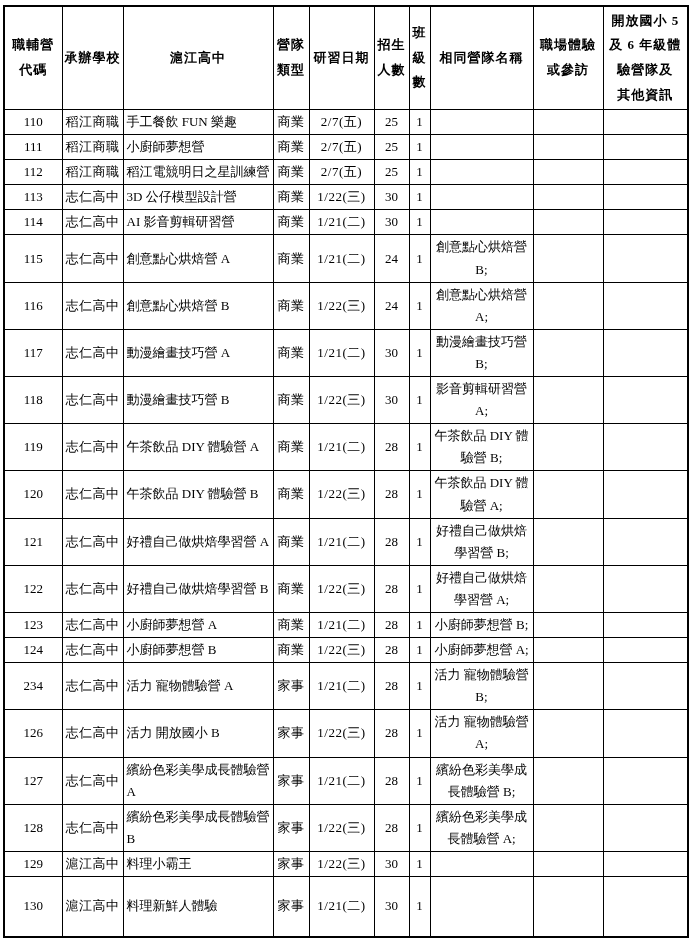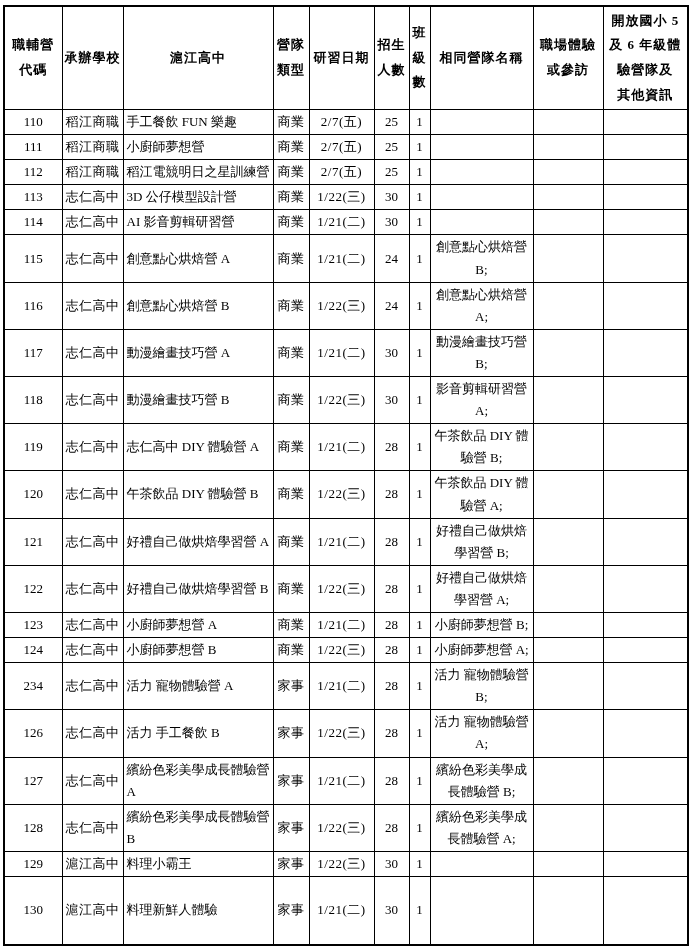--- a/index.html
+++ b/index.html
@@ -38,21 +38,21 @@
     padding: 1px;
     letter-spacing: 1px;
   }
   table.camps td {
     font-size: 13px;
     line-height: 1.7;
     padding: 1px 3px;
     vertical-align: middle;
   }
   tbody tr { height: 23px; }
-  tbody tr:last-child { height: 68px; }
+  tbody tr:last-child { height: 60px; }
   td.col-code, td.col-quota, td.col-classes {
     text-align: center;
     font-size: 14px;
   }
   td.col-school, td.col-type, td.col-date {
     text-align: center;
     letter-spacing: 0.5px;
   }
   td.col-name {
     text-align: left;
@@ -210,21 +210,21 @@
           <td class="col-date">1/22(三)</td>
           <td class="col-quota">30</td>
           <td class="col-classes">1</td>
           <td class="col-same">影音剪輯研習營 A;</td>
           <td class="col-workplace"></td>
           <td class="col-open_info"></td>
         </tr>
         <tr>
           <td class="col-code">119</td>
           <td class="col-school">志仁高中</td>
-          <td class="col-name">志仁高中 DIY 體驗營 A</td>
+          <td class="col-name">午茶飲品 DIY 體驗營 A</td>
           <td class="col-type">商業</td>
           <td class="col-date">1/21(二)</td>
           <td class="col-quota">28</td>
           <td class="col-classes">1</td>
           <td class="col-same">午茶飲品 DIY 體驗營 B;</td>
           <td class="col-workplace"></td>
           <td class="col-open_info"></td>
         </tr>
         <tr>
           <td class="col-code">120</td>
@@ -294,21 +294,21 @@
           <td class="col-date">1/21(二)</td>
           <td class="col-quota">28</td>
           <td class="col-classes">1</td>
           <td class="col-same">活力 寵物體驗營 B;</td>
           <td class="col-workplace"></td>
           <td class="col-open_info"></td>
         </tr>
         <tr>
           <td class="col-code">126</td>
           <td class="col-school">志仁高中</td>
-          <td class="col-name">活力 手工餐飲 B</td>
+          <td class="col-name">活力 開放國小 B</td>
           <td class="col-type">家事</td>
           <td class="col-date">1/22(三)</td>
           <td class="col-quota">28</td>
           <td class="col-classes">1</td>
           <td class="col-same">活力 寵物體驗營 A;</td>
           <td class="col-workplace"></td>
           <td class="col-open_info"></td>
         </tr>
         <tr>
           <td class="col-code">127</td>

